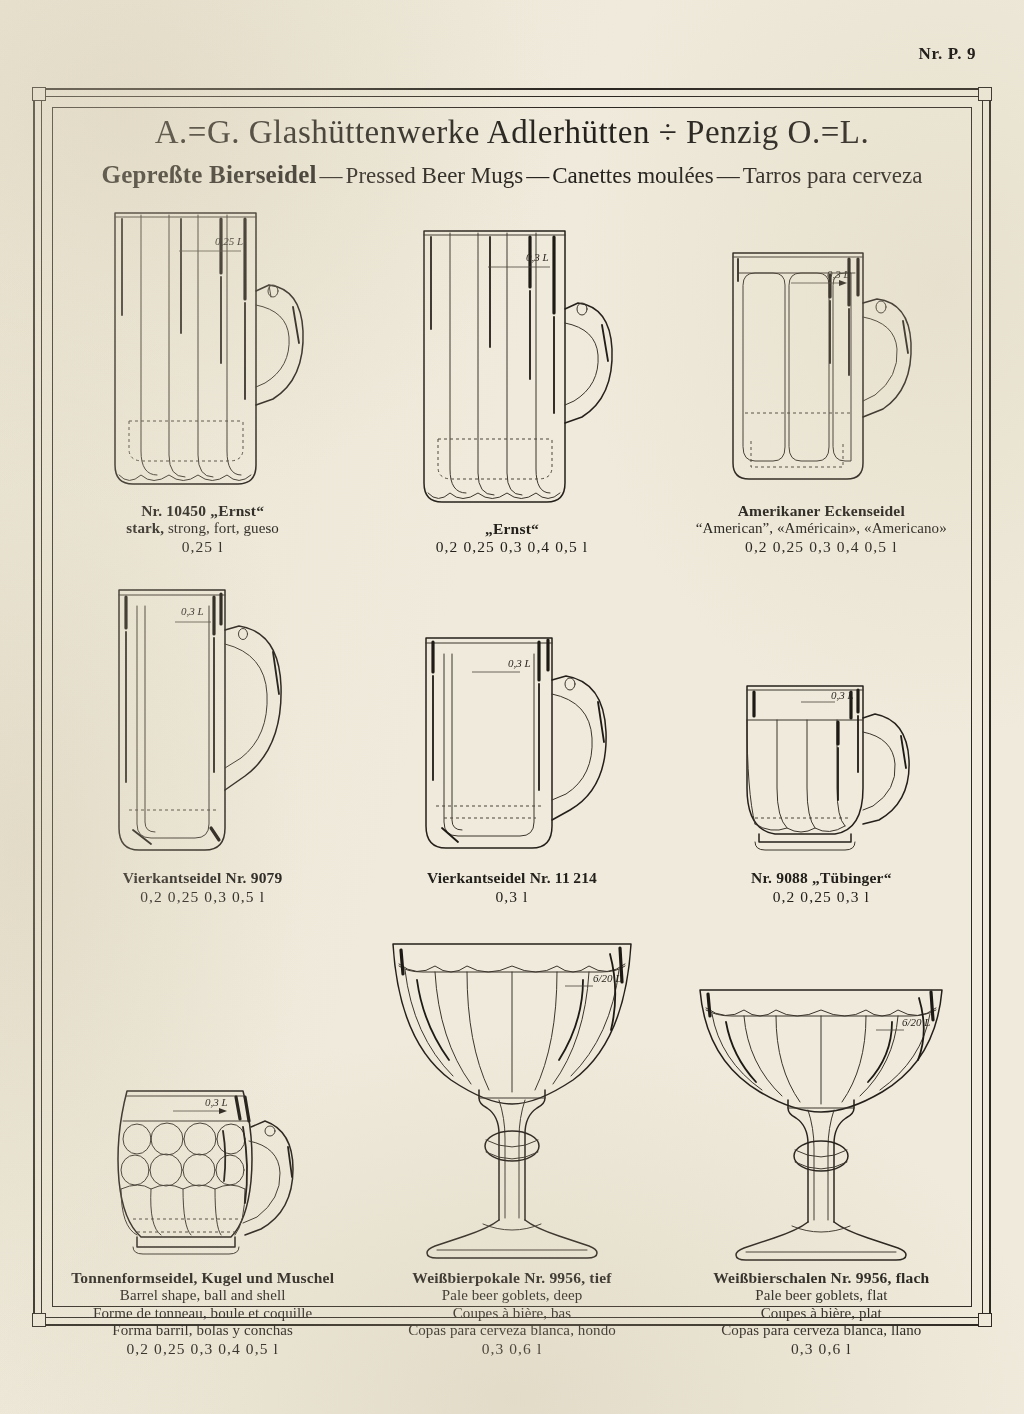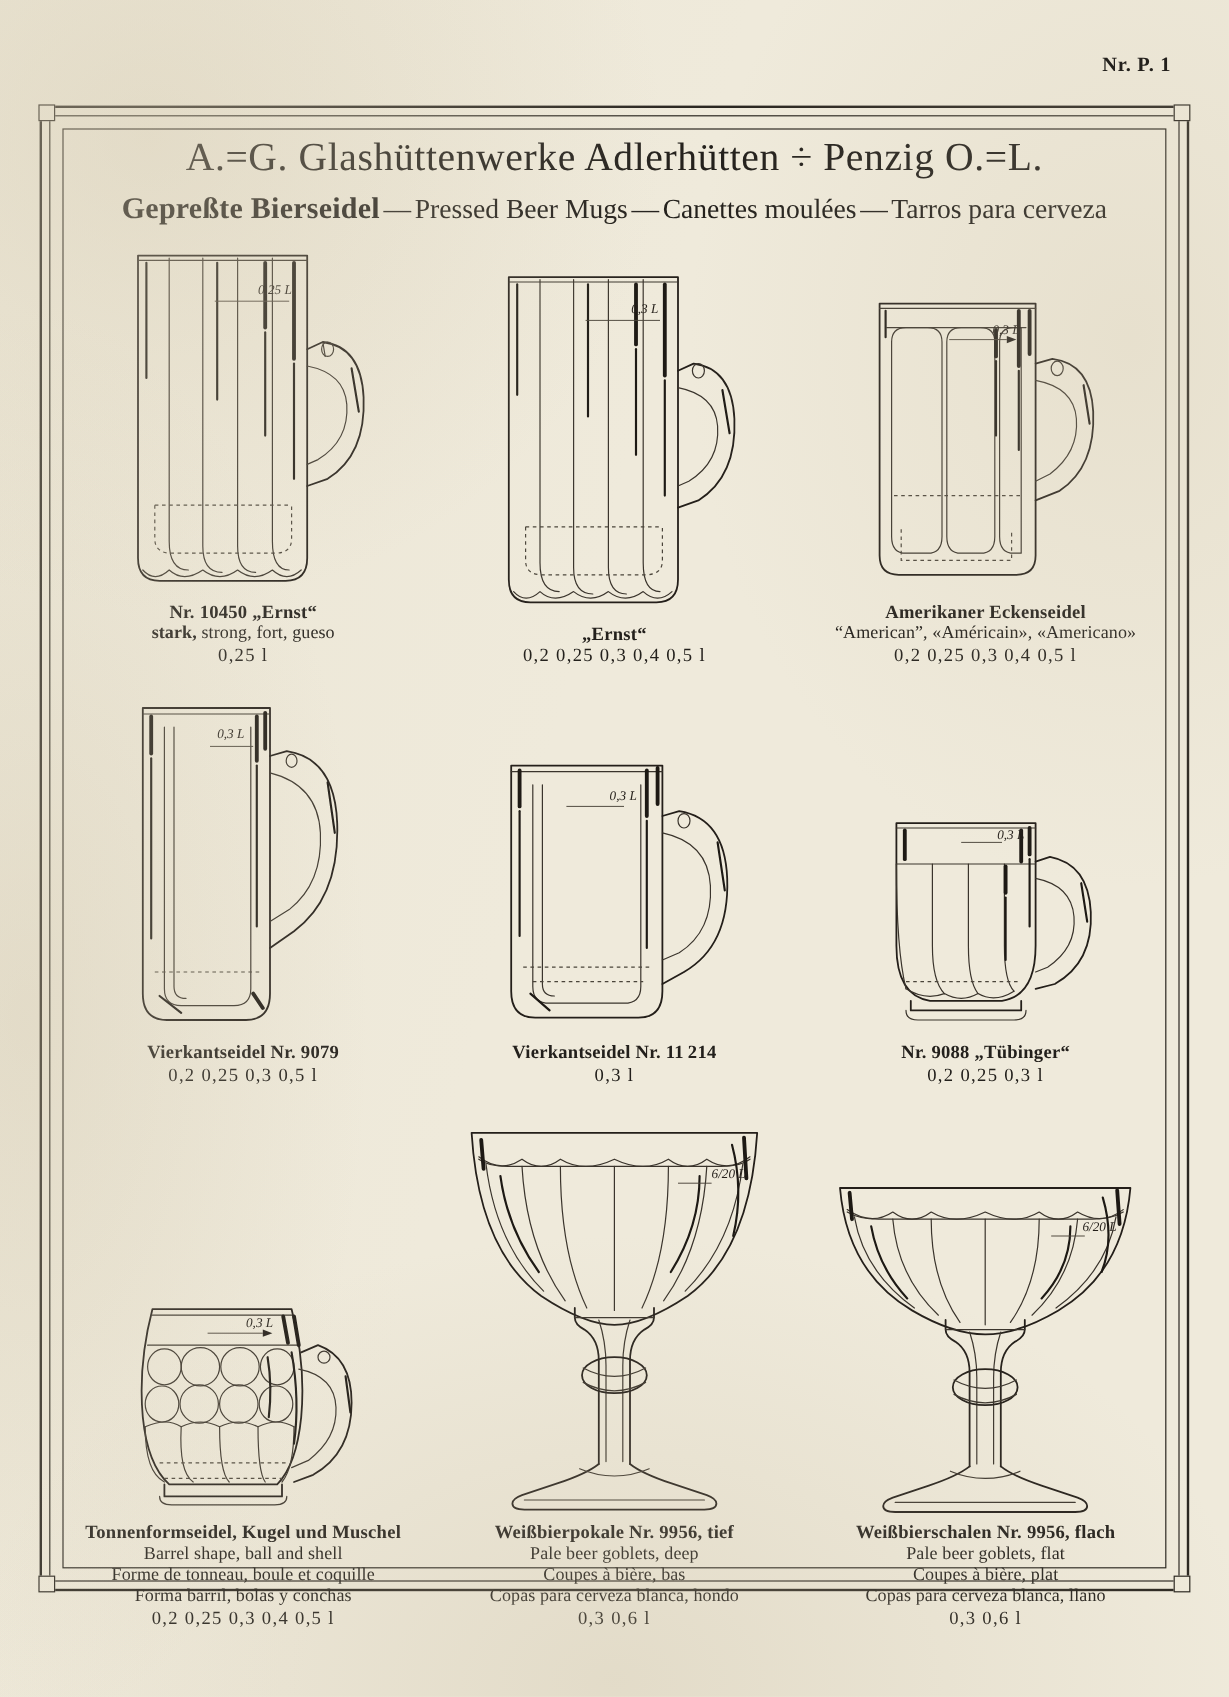--- a/index.html
+++ b/index.html
@@ -167,21 +167,21 @@
   .ln-d { fill: none; stroke: #4a443a; stroke-width: 1; stroke-dasharray: 3 3; }
   .shade { fill: none; stroke: #1d1914; stroke-width: 3.2; stroke-linecap: round; }
   .shade-thin { fill: none; stroke: #1d1914; stroke-width: 1.8; stroke-linecap: round; }
   .marktxt { font-family: "Liberation Serif", serif; font-size: 11px; font-style: italic; fill: #241f1a; }
 </style>
 </head>
 <body>
 
 <div class="paper-tint"></div>
 
-<div class="page-number">Nr. P. 1</div>
+<div class="page-number">Nr. P. 9</div>
 
 <div class="frame-outer">
   <div class="frame-inner">
     <div class="frame-hairline"></div>
   </div>
   <div class="corner-box corner-tl"></div>
   <div class="corner-box corner-tr"></div>
   <div class="corner-box corner-bl"></div>
   <div class="corner-box corner-br"></div>
 </div>

